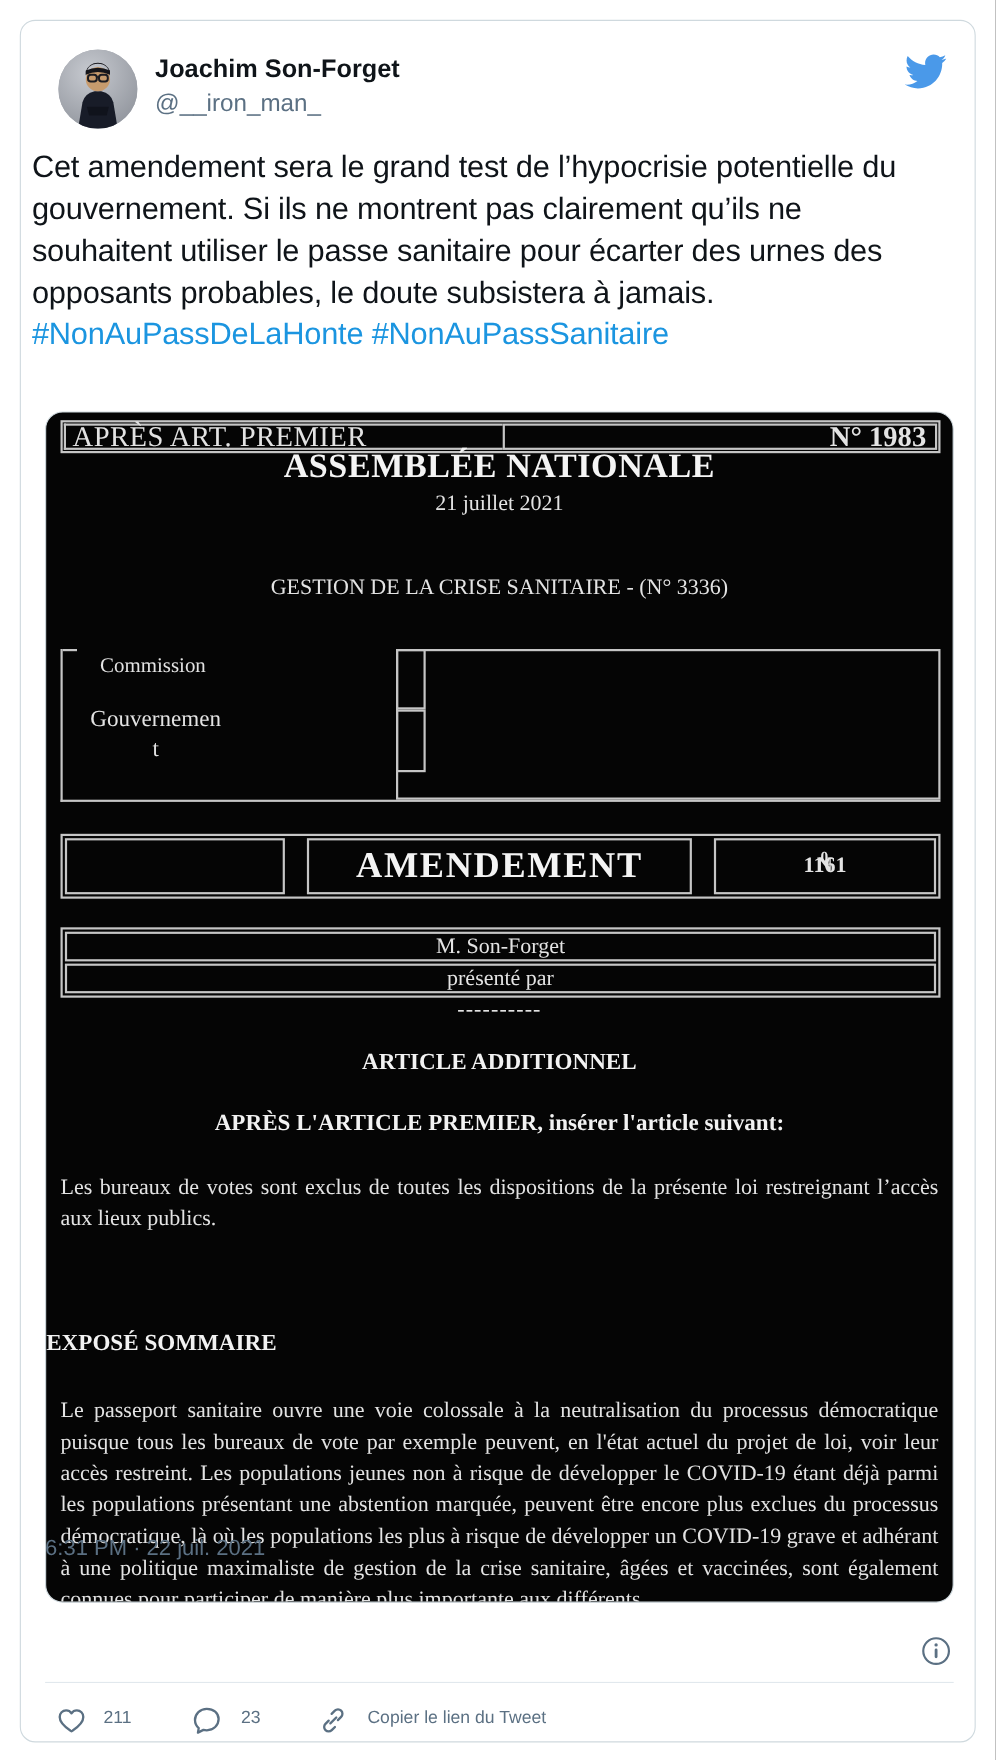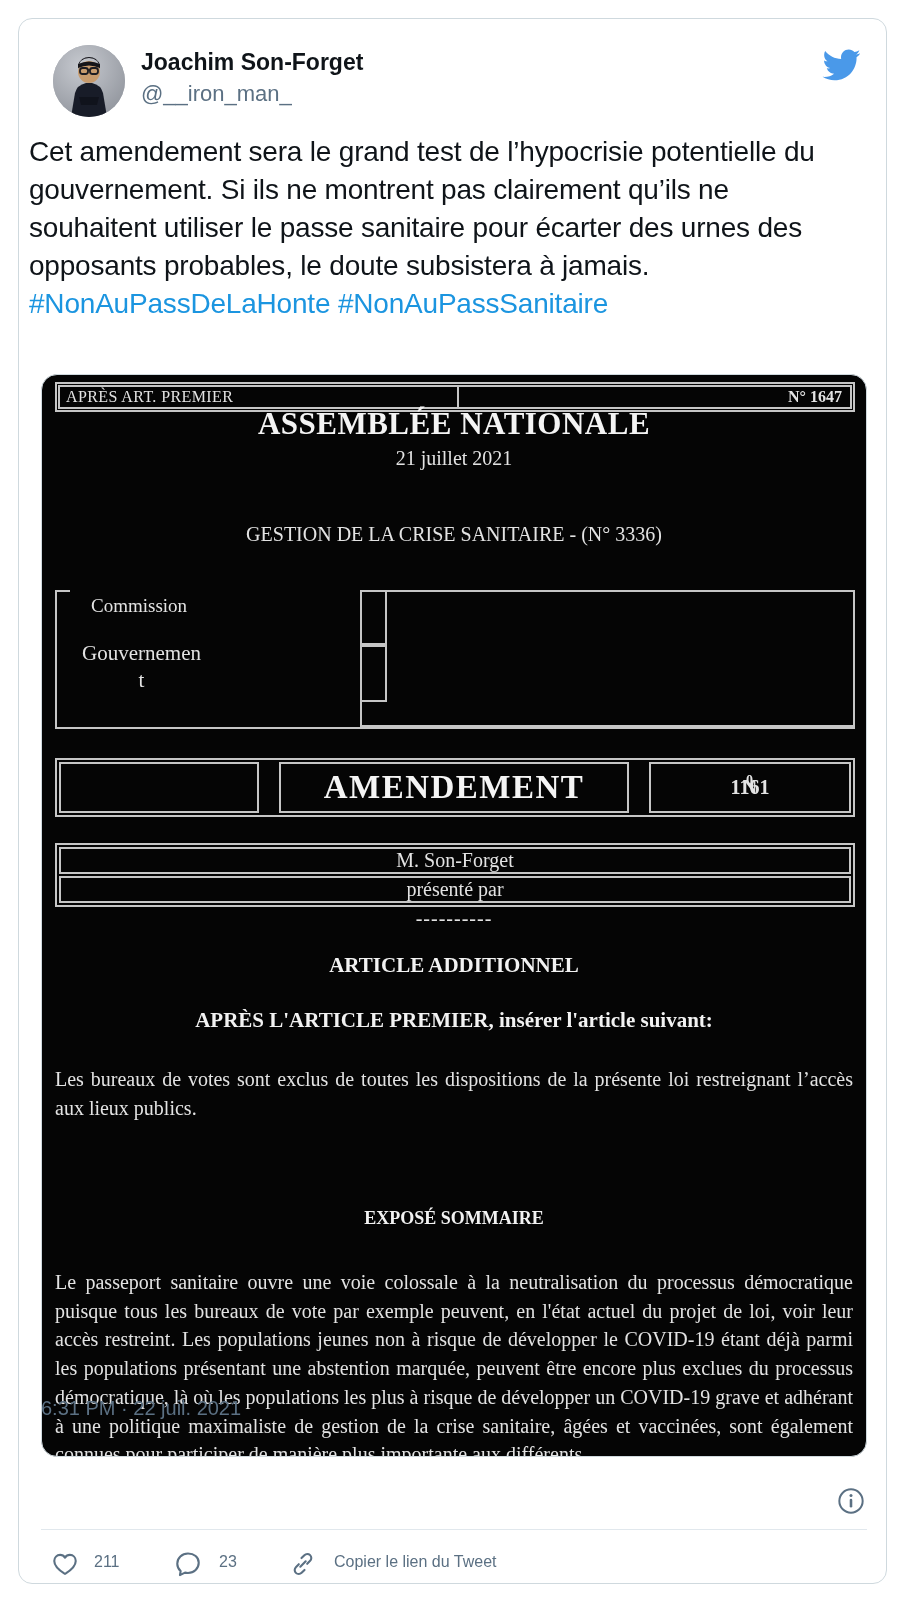--- a/index.html
+++ b/index.html
@@ -17,21 +17,21 @@
   .bird{position:absolute; left:802px; top:26px; width:40px; height:40px; cursor:pointer;}
   
   .tweet-text{position:absolute; left:10px; top:114px; width:818px; font-size:28px; line-height:38px; color:var(--text); letter-spacing:-0.2px;}
   .tweet-text a{color:var(--accent); text-decoration:none; cursor:pointer;}
   
   .doc{position:absolute; left:22px; top:355px; width:826px; height:1083px; background:var(--doc_bg);
        border:1px solid var(--border); border-radius:16px; overflow:hidden; cursor:pointer;
        font-family:"Liberation Serif",serif; color:var(--doc_text);}
   .doc *{position:absolute;}
   .hdr-bar{left:13px; top:7px; width:800px; height:30px; border:2px solid var(--doc_line); padding:1px; display:flex;}
-  .hdr-cell{position:static; border:2px solid var(--doc_line); height:100%; display:flex; align-items:center; font-size:16px;}
+  .hdr-cell{position:static; border:2px solid var(--doc_line); height:100%; display:flex; align-items:center; font-size:26px;}
   .hdr-left{width:399px; padding-left:6px; letter-spacing:0.4px; border-right:none;}
   .hdr-right{flex:1; justify-content:flex-end; padding-right:8px; font-weight:700;}
   .doc-title{left:0; right:0; top:31px; text-align:center; font-size:31px; font-weight:700; color:#f4f4f4; letter-spacing:0.5px;}
   .doc-date{left:0; right:0; top:72px; text-align:center; font-size:20px;}
   .doc-subject{left:0; right:0; top:148px; text-align:center; font-size:20px;}
   .comm-block{left:13px; top:215px; width:800px; height:139px; border-left:2px solid var(--doc_line); border-bottom:2px solid var(--doc_line);}
   .comm-block::before{content:""; position:absolute; left:0; top:0; width:13px; height:2px; background:var(--doc_line);}
   .comm-label{left:34px; top:5px; font-size:19px;}
   .gouv-label{left:24px; top:50px; width:121px; text-align:center; font-size:21px; line-height:27px; word-break:break-all;}
   .big-box{left:303px; top:0; right:0; bottom:0; border:2px solid var(--doc_line);}
@@ -45,21 +45,21 @@
   .amd-c2{flex:1; font-size:33px; font-weight:700; color:#f4f4f4; letter-spacing:1.5px;}
   .amd-c3{width:202px; font-size:20px; font-weight:700;}
   .amd-c3 sup{position:relative; top:-7px; font-size:14px; margin:0 4px 0 3px;}
   .pres-box{left:13px; top:468px; width:800px; border:2px solid var(--doc_line); padding:2px;}
   .pres-row{position:static; display:block; border:2px solid var(--doc_line); height:27px; text-align:center; font-size:20px; line-height:23px;}
   .pres-row + .pres-row{margin-top:2px;}
   .dashes{left:0; right:0; top:532px; text-align:center; font-size:20px; letter-spacing:1px;}
   .art-head{left:0; right:0; top:578px; text-align:center; font-size:21px; font-weight:700; color:#f2f2f2;}
   .art-sub{left:0; right:0; top:633px; text-align:center; font-size:21px; font-weight:700; color:#f2f2f2;}
   .art-body{left:13px; top:690px; width:798px; font-size:20px; line-height:29px; text-align:justify;}
-  .exp-head{left:0; right:0; top:833px; text-align:center; font-size:18px; font-weight:700; color:#f2f2f2;}
+  .exp-head{left:0; right:0; top:833px; text-align:left; font-size:21px; font-weight:700; color:#f2f2f2;}
   .exp-body{left:13px; top:893px; width:798px; font-size:20px; line-height:28.7px; text-align:justify;}
   
   .timestamp{position:absolute; left:22px; top:1378px; font-size:20px; color:var(--muted); cursor:pointer;}
   .info-btn{position:absolute; left:818px; top:1468px; width:28px; height:28px; cursor:pointer;}
   .divider{position:absolute; left:22px; top:1510px; width:826px; height:1px; background:var(--divider);}
   .actions{position:absolute; left:22px; top:1526px; width:826px; height:44px;}
   .actions .icon{position:absolute; top:5px; width:28px; height:28px; cursor:pointer;}
   .act-count{position:absolute; top:8px; font-size:16px; color:var(--muted); cursor:pointer;}
   .heart-icon{left:10px;}
   .like-count{left:53px;}
@@ -101,21 +101,21 @@
   </svg>
 
   <div class="tweet-text"><span>Cet amendement sera le grand test de l’hypocrisie potentielle du gouvernement. Si ils ne montrent pas clairement qu’ils ne souhaitent utiliser le passe sanitaire pour écarter des urnes des opposants probables, le doute subsistera à jamais.</span>
     <a>#NonAuPassDeLaHonte</a>
     <a>#NonAuPassSanitaire</a>
   </div>
 
   <div class="doc">
     <div class="hdr-bar">
       <div class="hdr-cell hdr-left">APRÈS ART. PREMIER</div>
-      <div class="hdr-cell hdr-right">N° 1647</div>
+      <div class="hdr-cell hdr-right">N° 1983</div>
     </div>
     <div class="doc-title">ASSEMBLÉE NATIONALE</div>
     <div class="doc-date">21 juillet 2021</div>
     <div class="doc-subject">GESTION DE LA CRISE SANITAIRE - (N° 3336)</div>
 
     <div class="comm-block">
       <div class="comm-label">Commission</div>
       <div class="gouv-label">Gouvernement</div>
       <div class="big-box"></div>
       <div class="chk-col">

